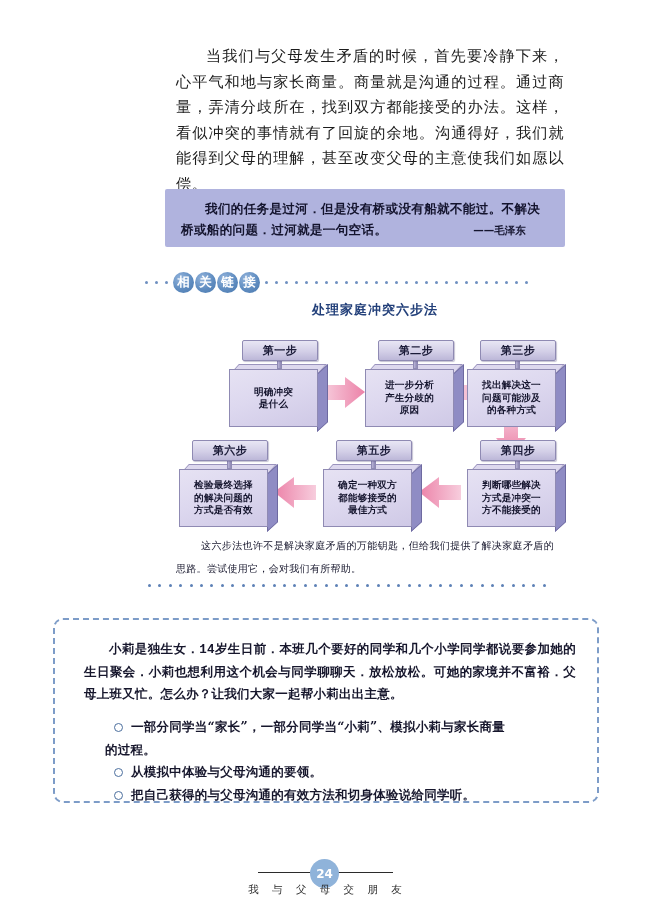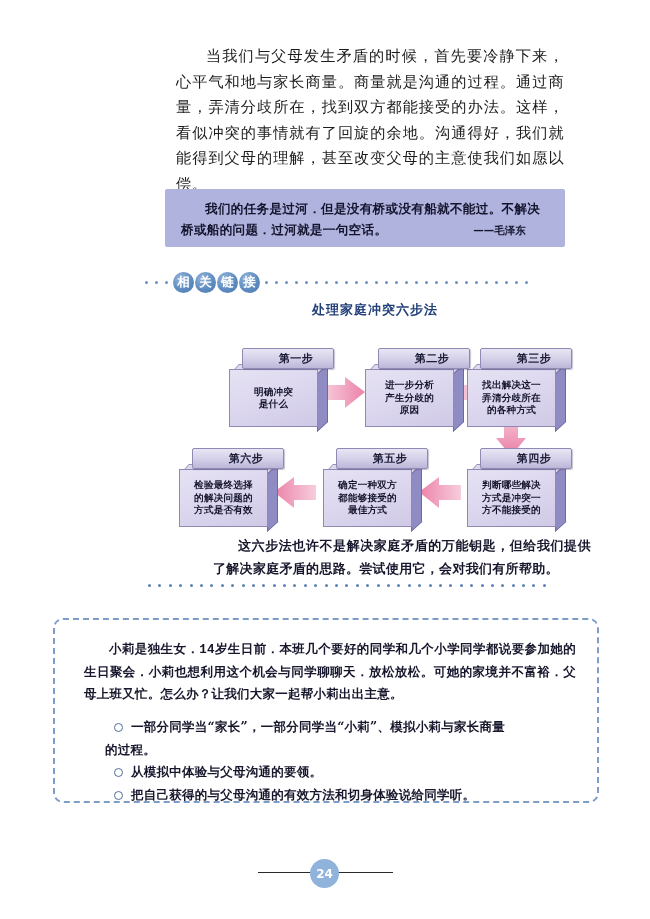--- a/index.html
+++ b/index.html
@@ -140,37 +140,36 @@
 
   
   .step {
     position: absolute;
     width: 118px;
     height: 98px;
   }
   .sign {
     position: absolute;
     left: 14px;
-    top: 8px;
+    top: 0;
     width: 74px;
     height: 19px;
     background: linear-gradient(180deg,#e8e6f4 0%, #d3cfe7 55%, #bcb7d8 100%);
     border: 1px solid #8f8ab3;
     border-radius: 2px;
     display: flex;
     align-items: center;
     justify-content: center;
     font-family: "DejaVu Serif", "Liberation Serif", serif;
     font-size: 11px;
     font-weight: 700;
     color: #1b1b38;
     letter-spacing: 0.5px;
     box-shadow: 1px 1px 1px rgba(90,80,130,0.35);
     z-index: 4;
-    padding-left: 16px;
   }
   .sign-post {
     position: absolute;
     left: 49px;
     top: 19px;
     width: 5px;
     height: 10px;
     background: linear-gradient(90deg,#b9b4d6,#8e88b6);
     border: 1px solid #8f8ab3;
     border-top: none;
@@ -242,28 +241,27 @@
     width: 62px; height: 30px;
   }
 
   
   .para-after {
     position: absolute;
     left: 176px;
     top: 534px;
     width: 378px;
     font-family: "DejaVu Serif", "Liberation Serif", serif;
-    font-size: 13px;
+    font-size: 10px;
     line-height: 23px;
     letter-spacing: 0.3px;
     text-indent: 25px;
     text-align: justify;
     color: #16162c;
-    font-weight: 700;
-    margin-left: 37px;
+    font-weight: 400;
   }
   .dot-rule {
     position: absolute;
     left: 148px;
     top: 583px;
     width: 398px;
     height: 4px;
     display: flex;
     gap: 7.4px;
     align-items: center;
@@ -500,21 +498,21 @@
     <path d="M0 24 L22 24 L22 32 L42 16 L22 1 L22 9 L0 9 Z" fill="url(#gA1)"></path>
   </svg>
 
   <div class="step" style="left:462px; top:14px; left:466px;">
     <div class="sign">第三步</div>
     <div class="sign-post"></div>
     <div class="cube-top"></div>
     <div class="cube-side"></div>
     <div class="cube-face">
       <span class="cube-label" style="white-space:pre-line">找出解决这一
-弄清分歧所在
+问题可能涉及
 的各种方式</span>
     </div>
   </div>
 
   <svg class="arrow-d" style="left:494px; top:90px;" viewBox="0 0 34 40">
     <defs>
         <linearGradient id="gA2" x1="0" y1="0" x2="0" y2="1">
       <stop offset="0%" stop-color="#f6c3d6"></stop>
           <stop offset="100%" stop-color="#ea7da4"></stop>
     </linearGradient>
@@ -633,13 +631,14 @@
     <div class="act-item">
       <span class="act-bullet"></span>
       <span class="act-item-text">把自己获得的与父母沟通的有效方法和切身体验说给同学听。</span>
     </div>
   </div>
 </div>
 
 <div class="footer">
   <div class="footer-rule"></div>
   <div class="page-badge">24</div>
+  <div class="footer-title">我 与 父 母 交 朋 友</div>
 </div>
 
 </body></html>

